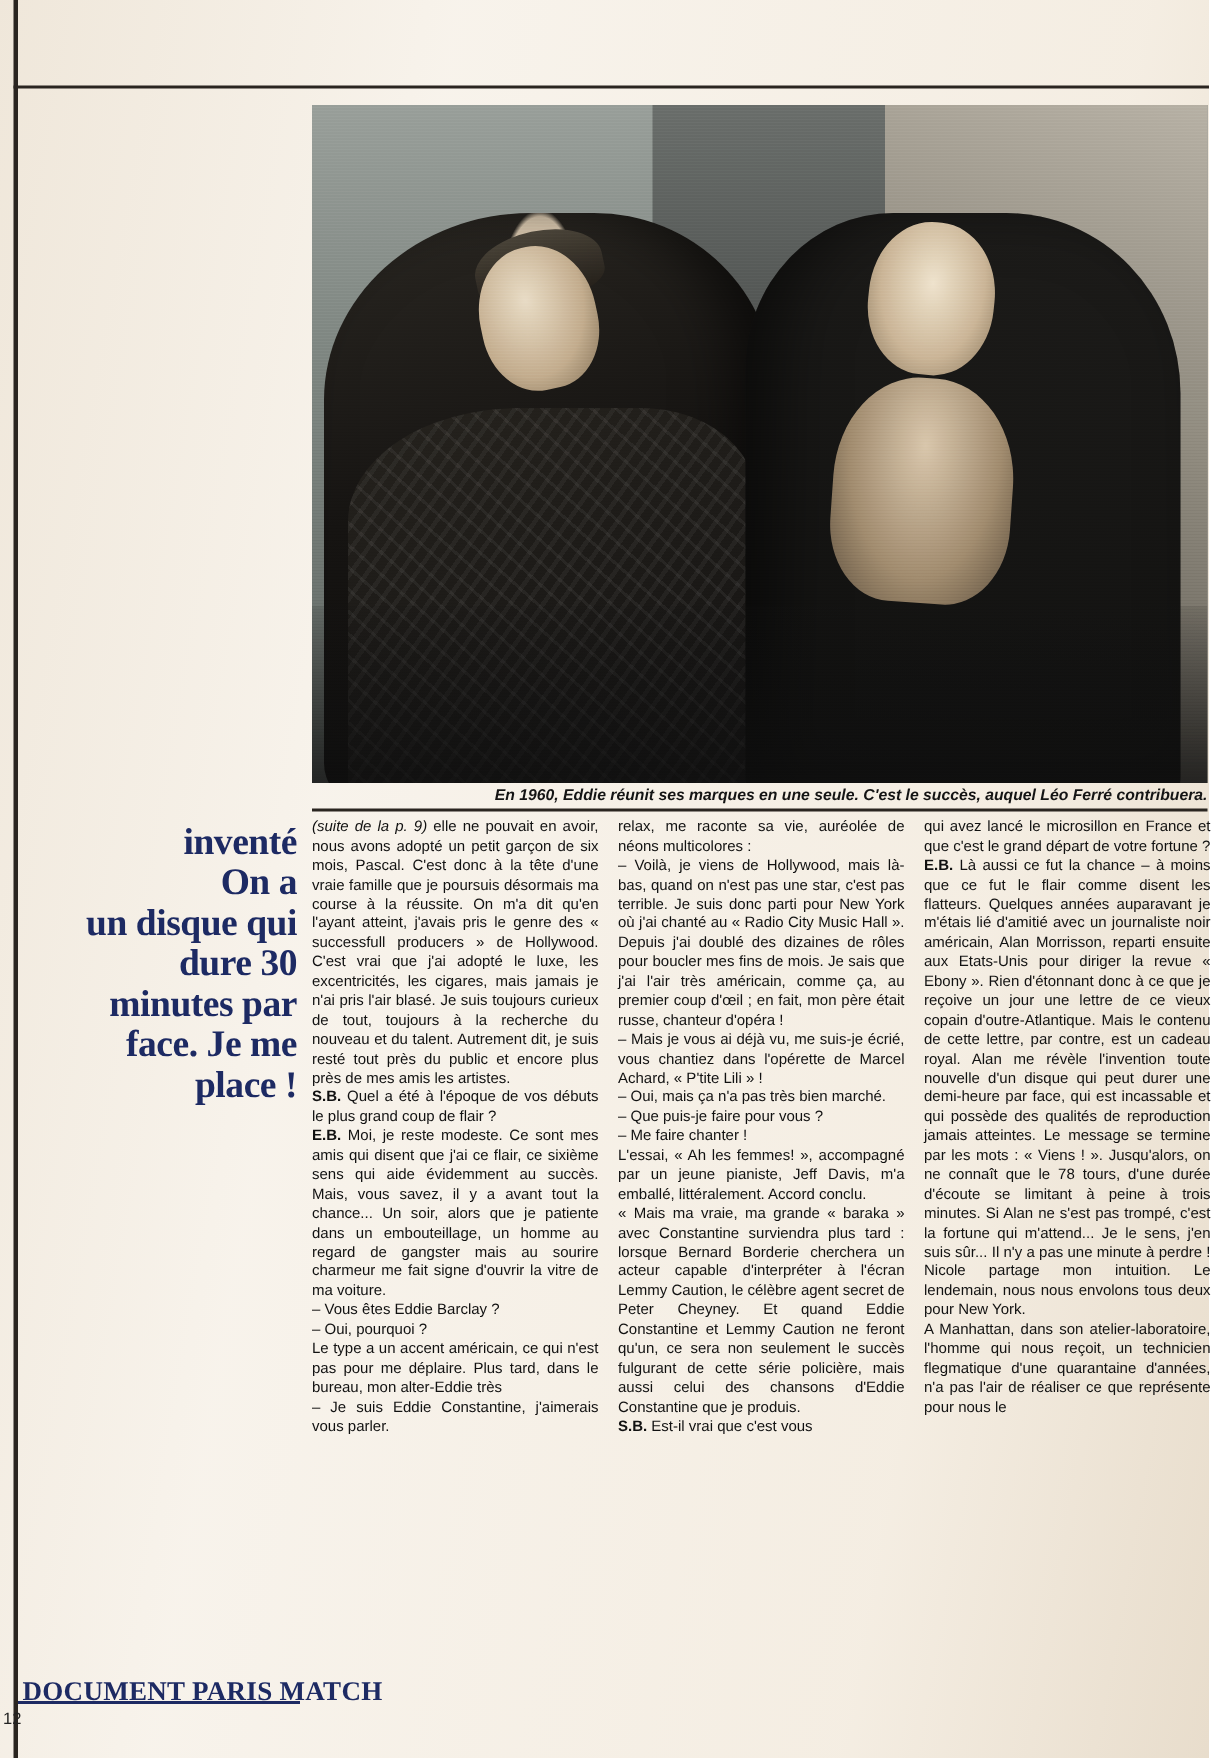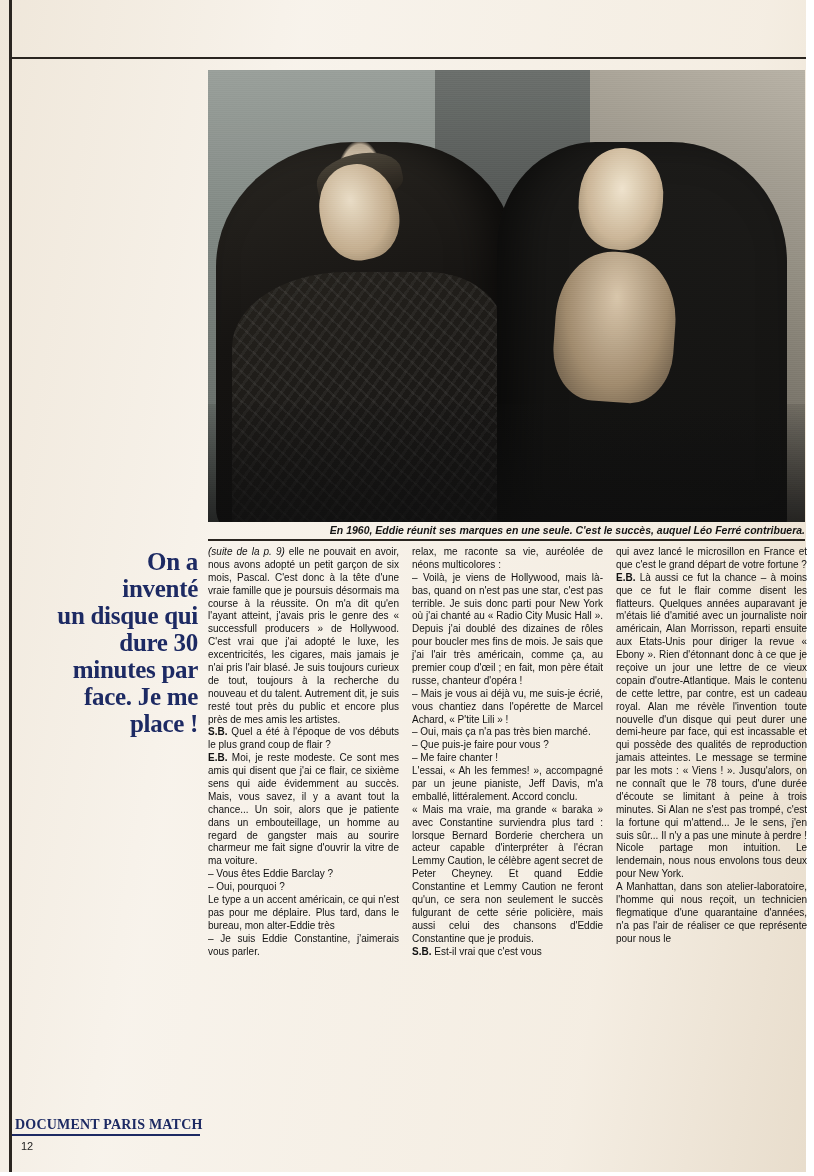--- a/index.html
+++ b/index.html
@@ -196,35 +196,35 @@
   .col p + p { margin-top: 0px; }
   .speaker { font-weight: bold; }
   .ital { font-style: italic; }
 
   .footer-label {
     position: absolute;
     left: 15px;
     top: 1117px;
     font-family: "Liberation Serif", serif;
     font-weight: bold;
-    font-size: 14px;
+    font-size: 18px;
     color: #1d2a63;
     letter-spacing: 0.2px;
   }
   .footer-rule {
     position: absolute;
     left: 12px;
     top: 1134px;
     width: 188px;
     height: 2px;
     background: #1d2a63;
   }
   .page-number {
     position: absolute;
-    left: 21px;
+    left: 2px;
     top: 1140px;
     font-size: 11px;
     color: #222;
     font-family: "Liberation Sans", sans-serif;
   }
 </style>
 </head>
 <body>
 
 <div class="page">
@@ -247,22 +247,22 @@
       <div class="head"></div>
       <div class="chest"></div>
     </div>
     <div class="dark-band"></div>
     <div class="photo-grain"></div>
   </div>
 
   <div class="caption">En 1960, Eddie réunit ses marques en une seule. C'est le succès, auquel Léo Ferré contribuera.</div>
 
   <div class="headline">
+    <span>inventé</span>
     <span>On a</span>
-    <span>inventé</span>
     <span>un disque qui</span>
     <span>dure 30</span>
     <span>minutes par</span>
     <span>face. Je me</span>
     <span>place !</span>
   </div>
 
   <div class="cols">
     <div class="col">
       <p><span class="ital">(suite de la p. 9)</span> elle ne pouvait en avoir, nous avons adopté un petit garçon de six mois, Pascal. C'est donc à la tête d'une vraie famille que je poursuis désormais ma course à la réussite. On m'a dit qu'en l'ayant atteint, j'avais pris le genre des « successfull producers » de Hollywood. C'est vrai que j'ai adopté le luxe, les excentricités, les cigares, mais jamais je n'ai pris l'air blasé. Je suis toujours curieux de tout, toujours à la recherche du nouveau et du talent. Autrement dit, je suis resté tout près du public et encore plus près de mes amis les artistes.</p>

